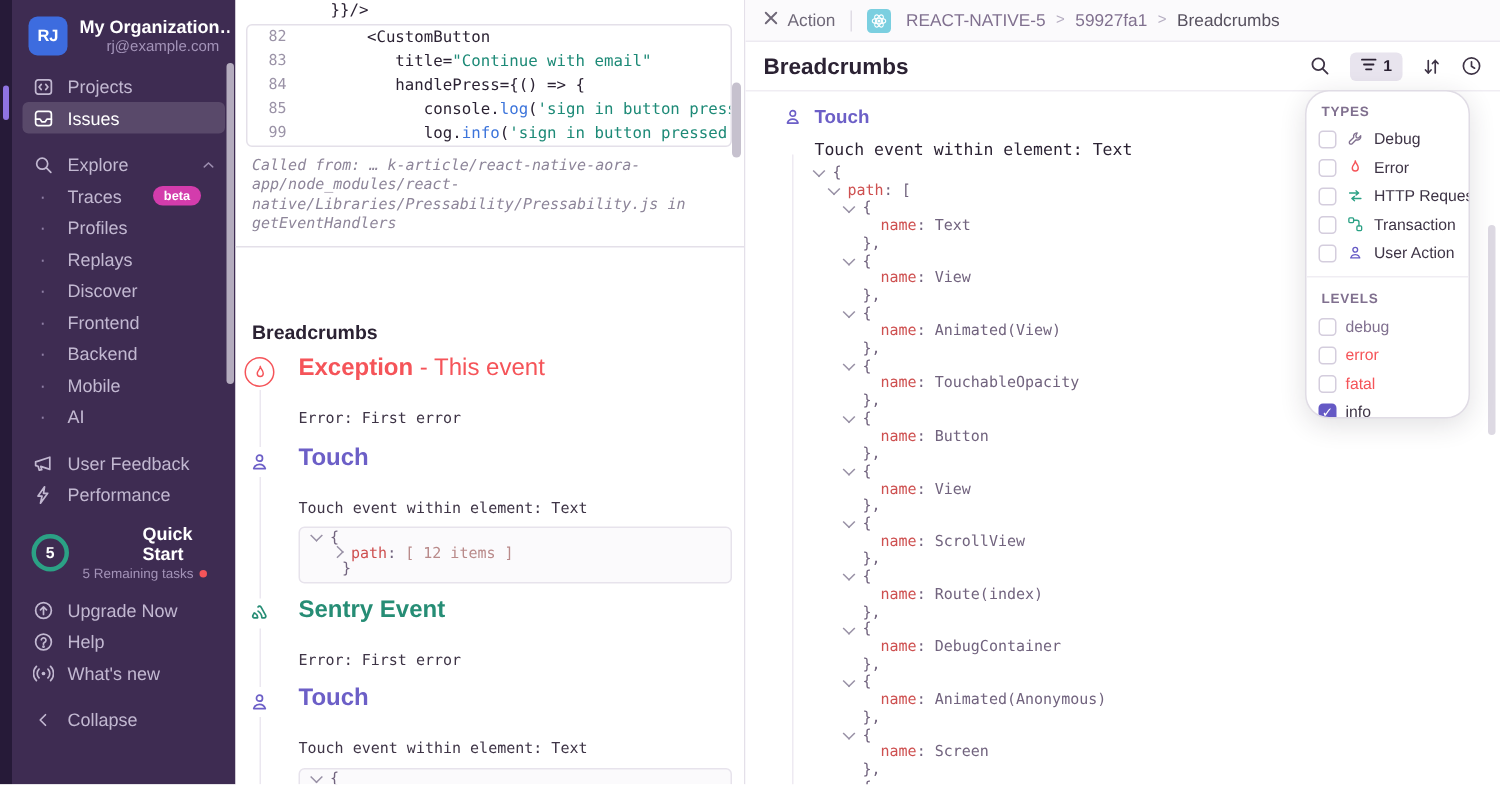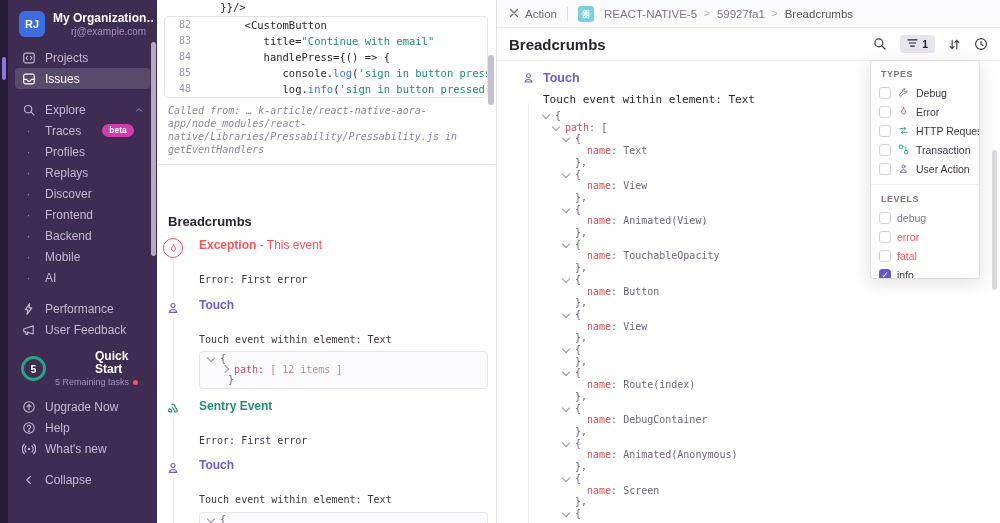--- a/index.html
+++ b/index.html
@@ -44,21 +44,21 @@
   .called{margin:6px 12px 0 11px;font-size:10px;line-height:13px;font-style:italic;color:#8D8599;}
   .mid-divider{height:1px;background:#E4E0E9;margin-top:8px;}
   .crumbs{position:relative;padding:49px 8px 0 6px;height:400px;}
   .crumbs h3{margin:0 0 9px 5px;font-size:13px;font-weight:bold;color:#2B2233;}
   .timeline{position:absolute;left:16px;top:95px;bottom:-10px;width:1px;background:#EBE7F0;}
   .entry{display:flex;gap:16px;margin-bottom:10px;position:relative;}
   .e-icon{width:20px;height:20px;flex:none;display:flex;align-items:center;justify-content:center;
           background:#fff;z-index:1;box-sizing:border-box;}
   .e-icon.ring{border:1.5px solid #F55459;border-radius:50%;}
   .e-body{flex:1;min-width:0;}
-  .e-title{font-size:12px;font-weight:bold;line-height:15px;}
+  .e-title{font-size:16px;font-weight:bold;line-height:15px;}
   .e-suffix{font-weight:normal;}
   .e-line{font-size:10px;line-height:14.5px;color:#3E3446;white-space:pre;overflow:hidden;margin-top:20px;}
   .e-json{margin-top:4px;background:#FBFAFC;border:1px solid #E7E3EC;border-radius:4px;
           padding:2px 8px;font-size:10px;line-height:10.5px;color:#71637E;overflow:hidden;}
   .e-json .row{white-space:pre;}
   .j-key{color:#CE5050;}
   .j-count{color:#B98A8A;}
   .chv{display:inline-block;width:5px;height:5px;border-right:1.2px solid #9890A5;border-bottom:1.2px solid #9890A5;
        transform:rotate(45deg);margin:0 6px 2px 0;vertical-align:middle;}
   .chv.right{transform:rotate(-45deg);margin-bottom:1px;}
@@ -84,21 +84,21 @@
   .vline{position:absolute;left:31px;top:42px;bottom:-10px;width:1px;background:#EEEAF2;}
   .r-touch-head{display:flex;gap:8px;align-items:center;position:relative;z-index:1;}
   .r-touch-title{font-size:12.5px;font-weight:bold;color:#6C5FC7;}
   .r-desc{font-size:11px;color:#2B2233;margin:8px 0 4px 21px;}
   .tree{margin:2px 0 0 21px;font-size:10px;line-height:11.7px;color:#71637E;}
   .tree .t-row{white-space:pre;}
   .p0{padding-left:0;} .p1{padding-left:10px;} .p2{padding-left:20px;} .pn{padding-left:44px;} .pc{padding-left:32px;}
   .r-scroll{position:absolute;right:3px;top:150px;width:5px;height:140px;border-radius:3px;background:#DDD9E3;}
   
   .popup{position:absolute;left:373px;top:60px;width:108px;height:217px;background:#fff;border:1px solid #E0DCE5;
-         border-radius:3px;box-shadow:0 4px 18px rgba(43,34,51,.14);overflow:hidden;z-index:5;}
+         border-radius:16px;box-shadow:0 4px 18px rgba(43,34,51,.14);overflow:hidden;z-index:5;}
   .p-label{font-size:9px;font-weight:bold;color:#80708F;letter-spacing:.5px;padding:8px 10px 4px 10px;}
   .p-item{display:flex;align-items:center;gap:6px;padding:2px 8px;height:15px;font-size:10.5px;color:#3E3446;
           white-space:nowrap;cursor:pointer;}
   .cb{width:12px;height:12px;border:1px solid #D4CDDD;border-radius:3px;flex:none;box-sizing:border-box;background:#fff;}
   .cb.checked{background:#6559C5;border-color:#6559C5;color:#fff;font-size:9px;line-height:10px;text-align:center;}
   .p-icon{width:13px;height:13px;display:flex;align-items:center;justify-content:center;flex:none;}
   .p-div{height:1px;background:#F0EDF3;margin:6px 0 1px 0;}
 </style>
 </head>
 <body>
@@ -181,32 +181,32 @@
           <span>Mobile</span>
         </div>
         <div class="nav-row">
           <span class="bullet">·</span>
           <span>AI</span>
         </div>
         <div class="spacer"></div>
         <div class="nav-row">
           <span class="nav-icon">
             <svg width="14" height="14" viewBox="0 0 16 16" fill="none" stroke="currentColor" stroke-width="1.3" stroke-linecap="round" stroke-linejoin="round">
+              <path d="M2 6.8v2.8l1.9.5.9 3 1.9-.4-.8-2.5 6.9 2.3V3.2L4.5 6z"></path>
+            </svg>
+          </span>
+          <span>User Feedback</span>
+        </div>
+        <div class="nav-row">
+          <span class="nav-icon">
+            <svg width="14" height="14" viewBox="0 0 16 16" fill="none" stroke="currentColor" stroke-width="1.3" stroke-linecap="round" stroke-linejoin="round">
               <path d="M8.8 1.8 3.8 8.8h3.1l-1.2 5.4 5.5-7.5H8z"></path>
             </svg>
           </span>
           <span>Performance</span>
-        </div>
-        <div class="nav-row">
-          <span class="nav-icon">
-            <svg width="14" height="14" viewBox="0 0 16 16" fill="none" stroke="currentColor" stroke-width="1.3" stroke-linecap="round" stroke-linejoin="round">
-              <path d="M2 6.8v2.8l1.9.5.9 3 1.9-.4-.8-2.5 6.9 2.3V3.2L4.5 6z"></path>
-            </svg>
-          </span>
-          <span>User Feedback</span>
         </div>
         <div class="qs">
           <div class="qs-ring">5</div>
           <div>
             <div class="qs-title">Quick Start</div>
             <div class="qs-sub">5 Remaining tasks<span class="qs-dot"></span></div>
           </div>
         </div>
         <div class="nav-row">
           <span class="nav-icon">
@@ -262,21 +262,21 @@
         </div>
         <div class="code-row">
           <span class="code-no mono">84</span>
           <span class="code-txt"><span>        handlePress={() =&gt; {</span></span>
         </div>
         <div class="code-row">
           <span class="code-no mono">85</span>
           <span class="code-txt"><span>           console.</span><span class="tok-fn">log</span><span>(</span><span class="tok-string">'sign in button pressed'</span></span>
         </div>
         <div class="code-row">
-          <span class="code-no mono">48</span>
+          <span class="code-no mono">99</span>
           <span class="code-txt"><span>           log.</span><span class="tok-fn">info</span><span>(</span><span class="tok-string">'sign in button pressed'</span></span>
         </div>
       </div>
     <div class="called mono">Called from: … k-article/react-native-aora-app/node_modules/react-native/Libraries/Pressability/Pressability.js in getEventHandlers</div>
     <div class="mid-divider"></div>
     <div class="crumbs">
       <div class="timeline"></div>
       <h3>Breadcrumbs</h3>
       <div id="mid-entries">
           <div class="entry">
@@ -439,20 +439,21 @@
           <div class="t-row p2"><span class="chv"></span>{</div>
           <div class="t-row pn"><span class="j-key">name</span>: TouchableOpacity</div>
           <div class="t-row pc">},</div>
           <div class="t-row p2"><span class="chv"></span>{</div>
           <div class="t-row pn"><span class="j-key">name</span>: Button</div>
           <div class="t-row pc">},</div>
           <div class="t-row p2"><span class="chv"></span>{</div>
           <div class="t-row pn"><span class="j-key">name</span>: View</div>
           <div class="t-row pc">},</div>
           <div class="t-row p2"><span class="chv"></span>{</div>
+          <div class="t-row pn"><span class="j-key">name</span>: ScrollView</div>
           <div class="t-row pc">},</div>
           <div class="t-row p2"><span class="chv"></span>{</div>
           <div class="t-row pn"><span class="j-key">name</span>: Route(index)</div>
           <div class="t-row pc">},</div>
           <div class="t-row p2"><span class="chv"></span>{</div>
           <div class="t-row pn"><span class="j-key">name</span>: DebugContainer</div>
           <div class="t-row pc">},</div>
           <div class="t-row p2"><span class="chv"></span>{</div>
           <div class="t-row pn"><span class="j-key">name</span>: Animated(Anonymous)</div>
           <div class="t-row pc">},</div>

